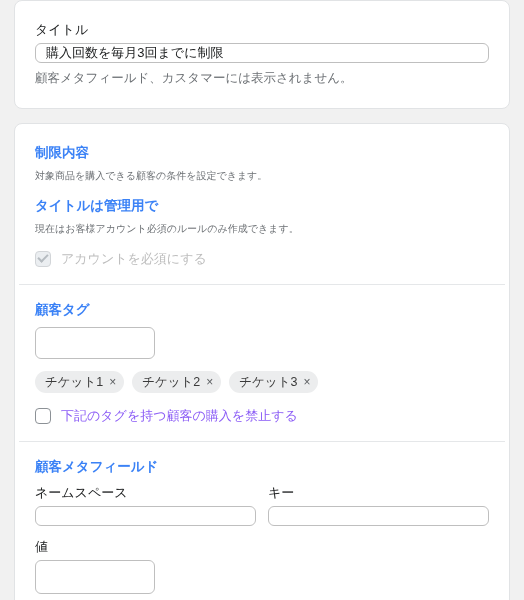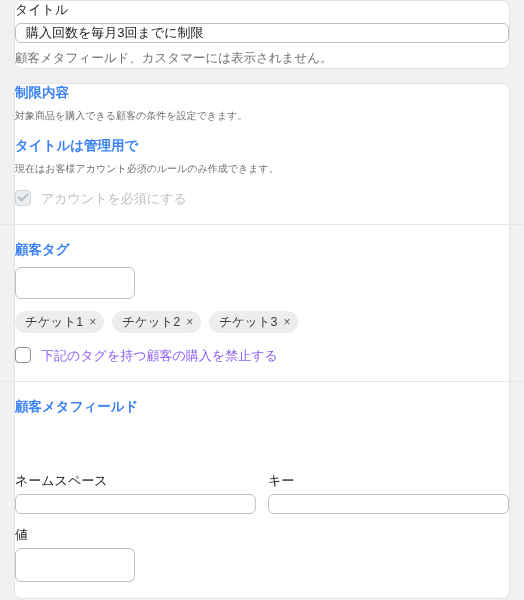--- a/index.html
+++ b/index.html
@@ -11,21 +11,21 @@
     color: #202223;
     padding: 0;
   }
   .page {
     padding: 0 14px 14px 14px;
   }
   .card {
     background: #ffffff;
     border: 1px solid #e1e3e5;
     border-radius: 8px;
-    padding: 0;
+    padding: 20px;
     margin-bottom: 14px;
   }
   .field-label {
     font-size: 13px;
     color: #202223;
     margin-bottom: 4px;
     display: block;
   }
   .section-heading {
     font-size: 13.5px;
@@ -85,20 +85,21 @@
     line-height: 1;
   }
   .tag-remove {
     cursor: pointer;
     font-size: 12px;
     color: #5c5f62;
     line-height: 1;
   }
   .checkbox-row {
     display: flex;
+    align-items: center;
     gap: 10px;
   }
   .checkbox {
     width: 16px;
     height: 16px;
     border: 1.5px solid #8c9196;
     border-radius: 4px;
     background: #fff;
     flex: 0 0 auto;
     position: relative;
@@ -127,21 +128,21 @@
   .hr {
     border: none;
     border-top: 1px solid #e5e7e9;
     margin: 16px -16px;
   }
   .row2 {
     display: flex;
     gap: 12px;
     margin-bottom: 12px;
   }
-  .col { flex: 1; margin-top: 48px; }
+  .col { flex: 1; }
   .small-input {
     width: 120px;
     height: 34px;
     border: 1px solid #bfbfbf;
     border-radius: 6px;
     padding: 6px 10px;
     font-size: 13px;
     background: #fff;
   }
   .mt8 { margin-top: 8px; }

